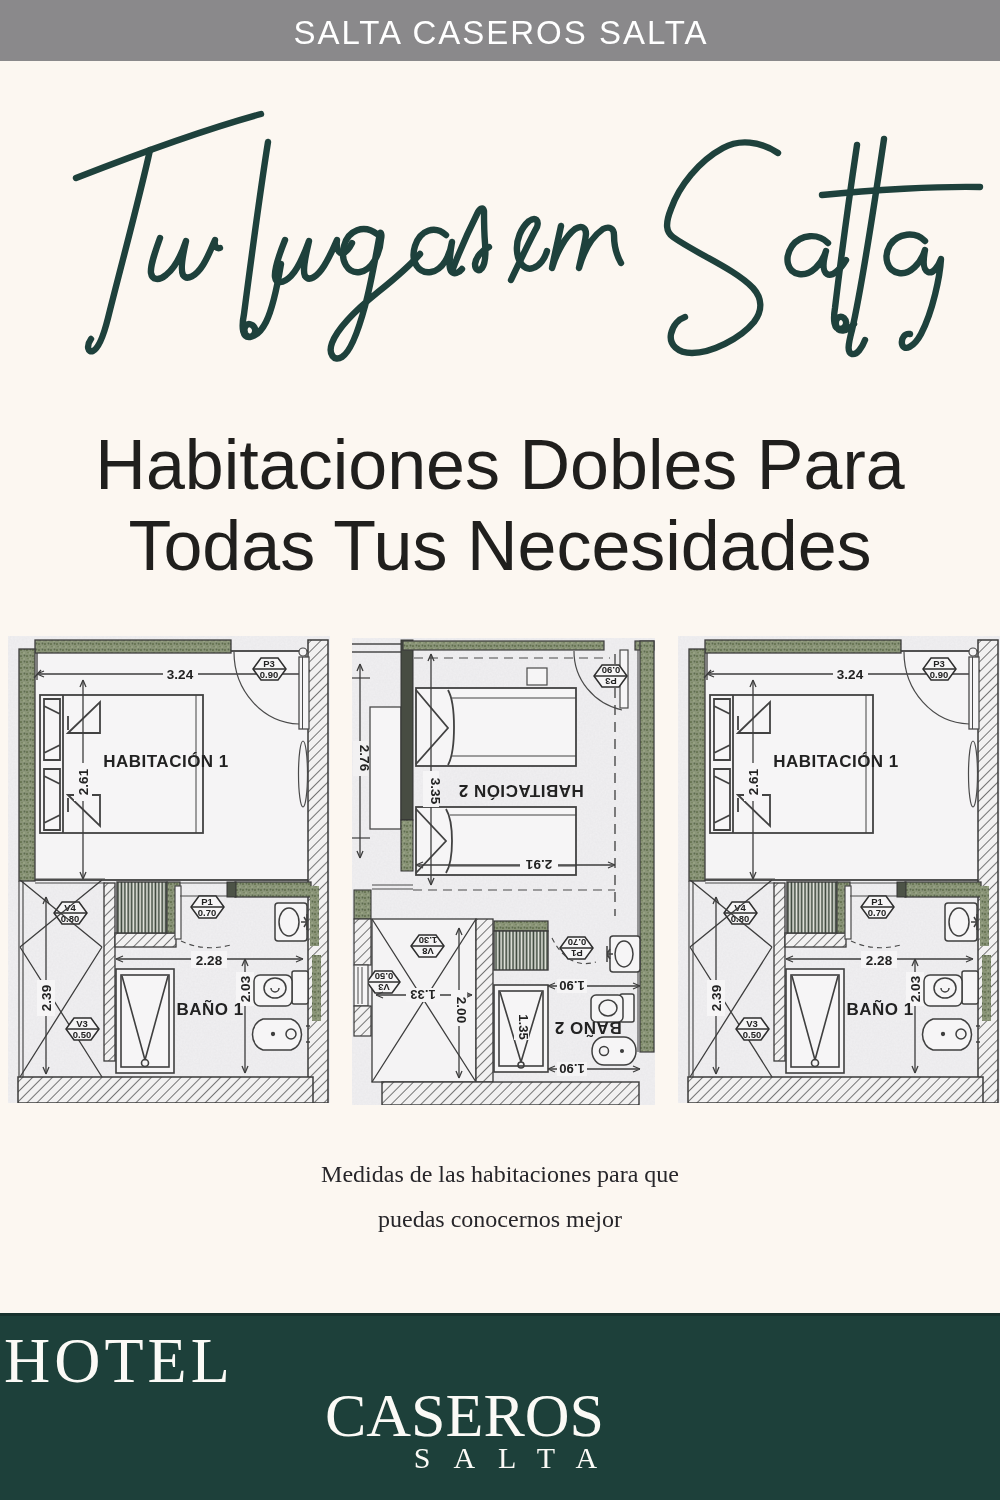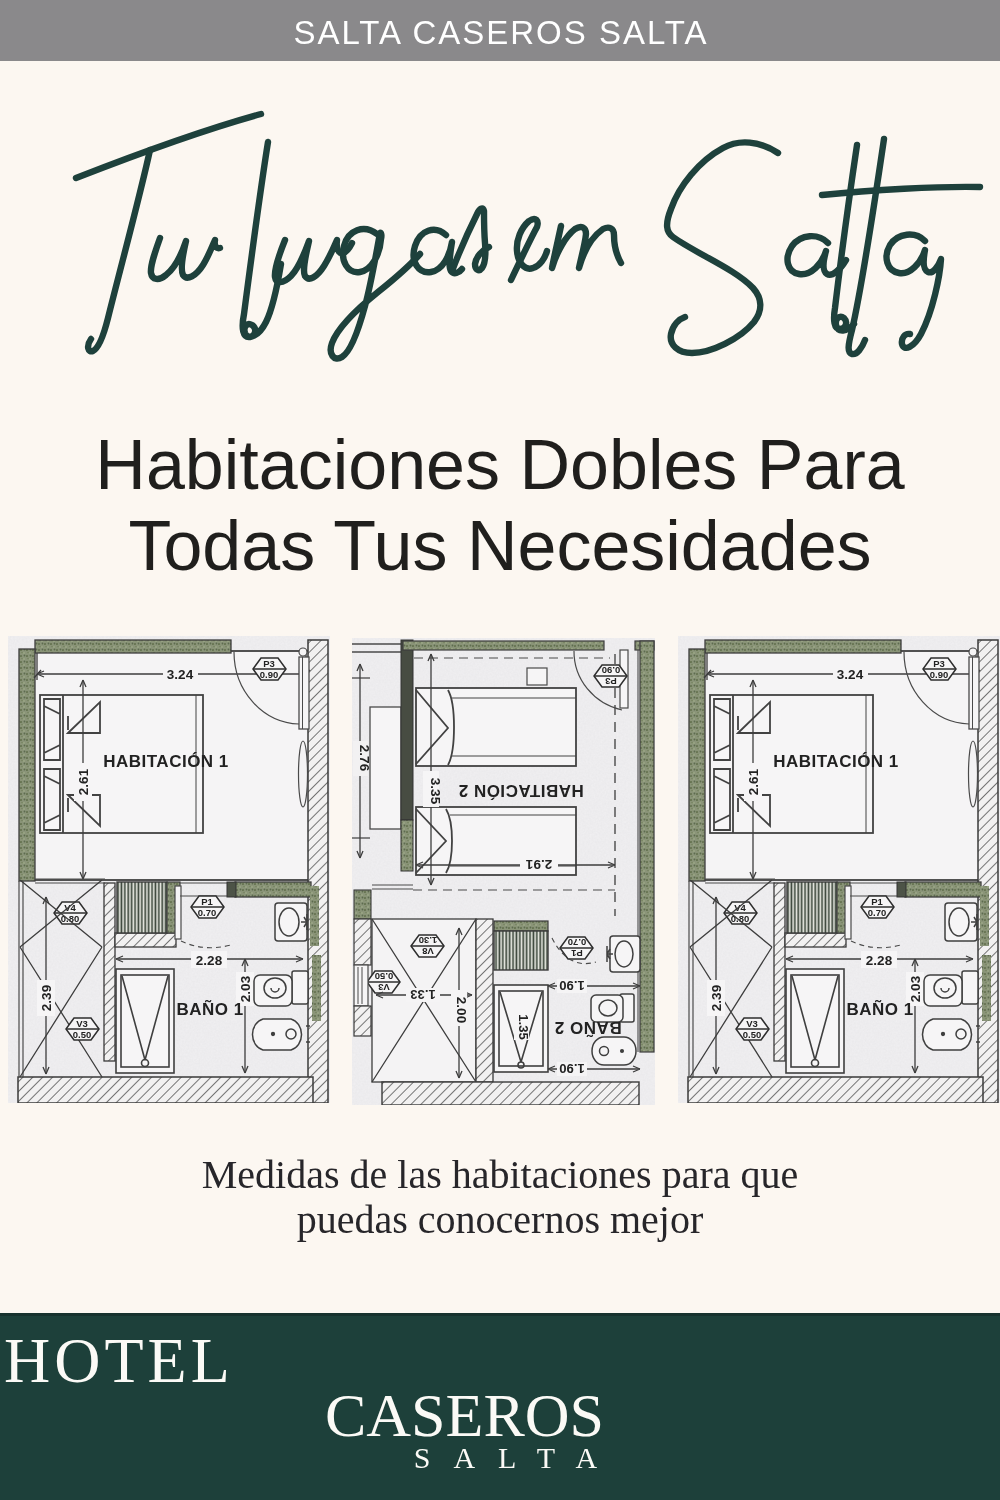--- a/index.html
+++ b/index.html
@@ -44,21 +44,21 @@
 <path d="M884,139 C875,200 861,291 852,330 C848,345 847,353 852,354 C857,355 862,348 865,340"></path>
 
 <path d="M822,195 C870,190 940,186 980,187"></path>
 
 <path d="M925,241 C915,231 898,233 890,245 C883,257 887,271 899,273 C910,275 921,263 925,250 C923,261 923,270 928,272 C933,274 938,267 941,259 C940,276 933,311 921,334 C914,347 904,352 902,344 C901,338 905,333 910,334"></path>
 </g>
 </svg>
 
 <div class="abs" style="left:0;top:393px;width:1000px;text-align:center;font-family:Liberation Sans, sans-serif;font-size:70px;line-height:81px;color:#201f1d;margin-top:32px;">Habitaciones Dobles Para<br>Todas Tus Necesidades</div>
 
-<div class="abs" style="left:0;top:1152px;width:1000px;text-align:center;font-family:'Liberation Serif',serif;font-size:40px;line-height:45px;color:#27262a;">Medidas de las habitaciones para que<br>puedas conocernos mejor</div>
+<div class="abs" style="left:0;top:1152px;width:1000px;text-align:center;font-family:'Liberation Serif',serif;font-size:24px;line-height:45px;color:#27262a;">Medidas de las habitaciones para que<br>puedas conocernos mejor</div>
 
 <div class="abs" style="left:0;top:1313px;width:1000px;height:187px;background:#1d403a;border-top:3px solid #17322e;"></div>
 
 <div class="abs" style="left:0;top:1329px;width:1000px;text-align:left;font-family:'Liberation Serif',serif;font-size:64px;line-height:64px;letter-spacing:4px;padding-left:4px;box-sizing:border-box;color:#fbfaf6;">HOTEL</div>
 
 <div class="abs" style="left:0;top:1384px;width:929px;text-align:center;font-family:'Liberation Serif',serif;font-size:62px;line-height:62px;color:#fbfaf6;">CASEROS</div>
 
 <div class="abs" style="left:0;top:1443px;width:1000px;text-align:center;font-family:'Liberation Serif',serif;font-size:30px;line-height:30px;letter-spacing:23px;padding-left:34px;box-sizing:border-box;color:#fbfaf6;">SALTA</div>
 
 <svg class="abs" style="left:8px;top:636px" width="322" height="467" viewBox="0 0 322 467">

